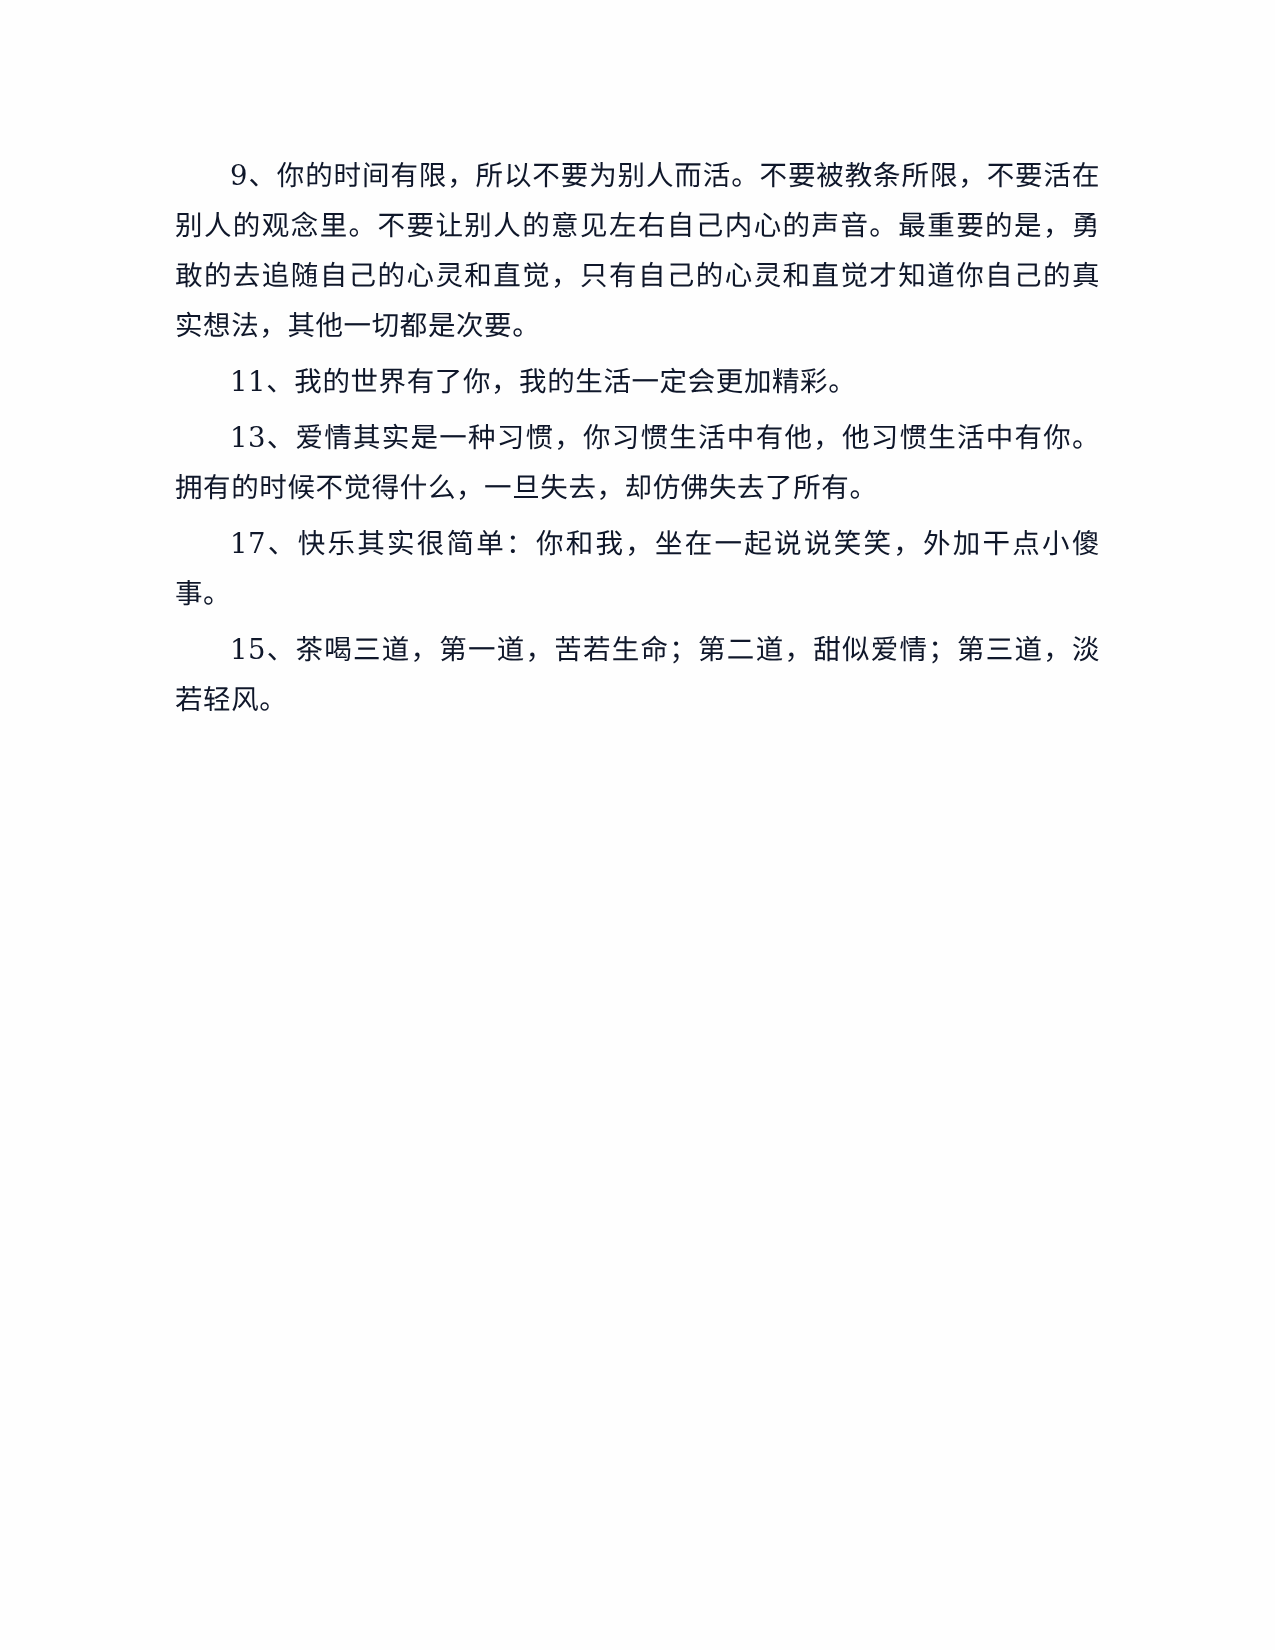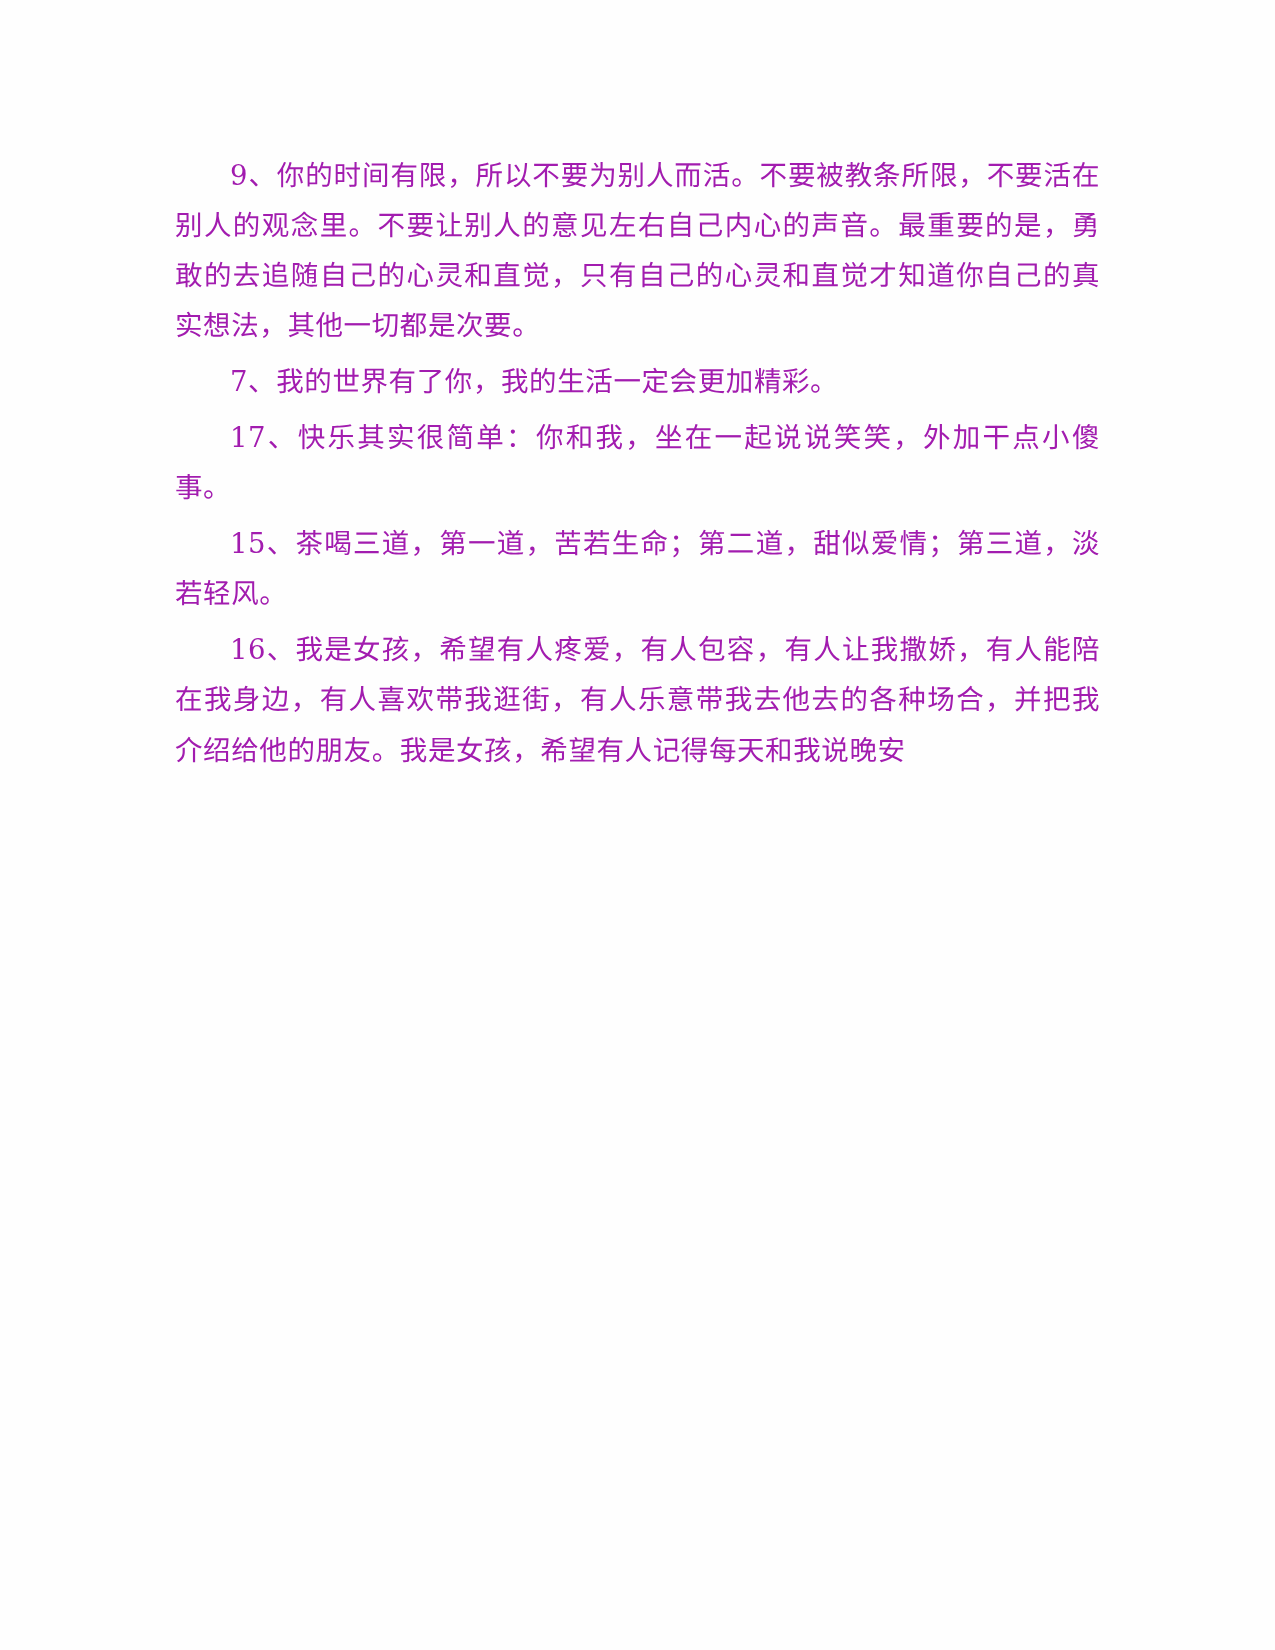--- a/index.html
+++ b/index.html
@@ -21,35 +21,35 @@
     padding: 150px 175px 120px 175px;
     position: relative;
     background: #fefefe;
   }
   .doc-body {
     font-size: 27.5px;
     line-height: 1.82;
     letter-spacing: 0.6px;
     text-align: justify;
     text-justify: inter-ideograph;
-    color: #a21caf;
+    color: #0f172a;
   }
   .para {
     margin: 0 0 6px 0;
     text-indent: 2em;
     text-align: justify;
   }
   .para:last-child {
     margin-bottom: 0;
   }
 </style>
 </head>
 <body>
 
 <div class="page">
   <div class="doc-body">
     <p class="para">9、你的时间有限，所以不要为别人而活。不要被教条所限，不要活在别人的观念里。不要让别人的意见左右自己内心的声音。最重要的是，勇敢的去追随自己的心灵和直觉，只有自己的心灵和直觉才知道你自己的真实想法，其他一切都是次要。</p>
-    <p class="para">7、我的世界有了你，我的生活一定会更加精彩。</p>
+    <p class="para">11、我的世界有了你，我的生活一定会更加精彩。</p>
+    <p class="para">13、爱情其实是一种习惯，你习惯生活中有他，他习惯生活中有你。拥有的时候不觉得什么，一旦失去，却仿佛失去了所有。</p>
     <p class="para">17、快乐其实很简单：你和我，坐在一起说说笑笑，外加干点小傻事。</p>
     <p class="para">15、茶喝三道，第一道，苦若生命；第二道，甜似爱情；第三道，淡若轻风。</p>
-    <p class="para">16、我是女孩，希望有人疼爱，有人包容，有人让我撒娇，有人能陪在我身边，有人喜欢带我逛街，有人乐意带我去他去的各种场合，并把我介绍给他的朋友。我是女孩，希望有人记得每天和我说晚安</p>
   </div>
 </div>
 
 </body></html>

